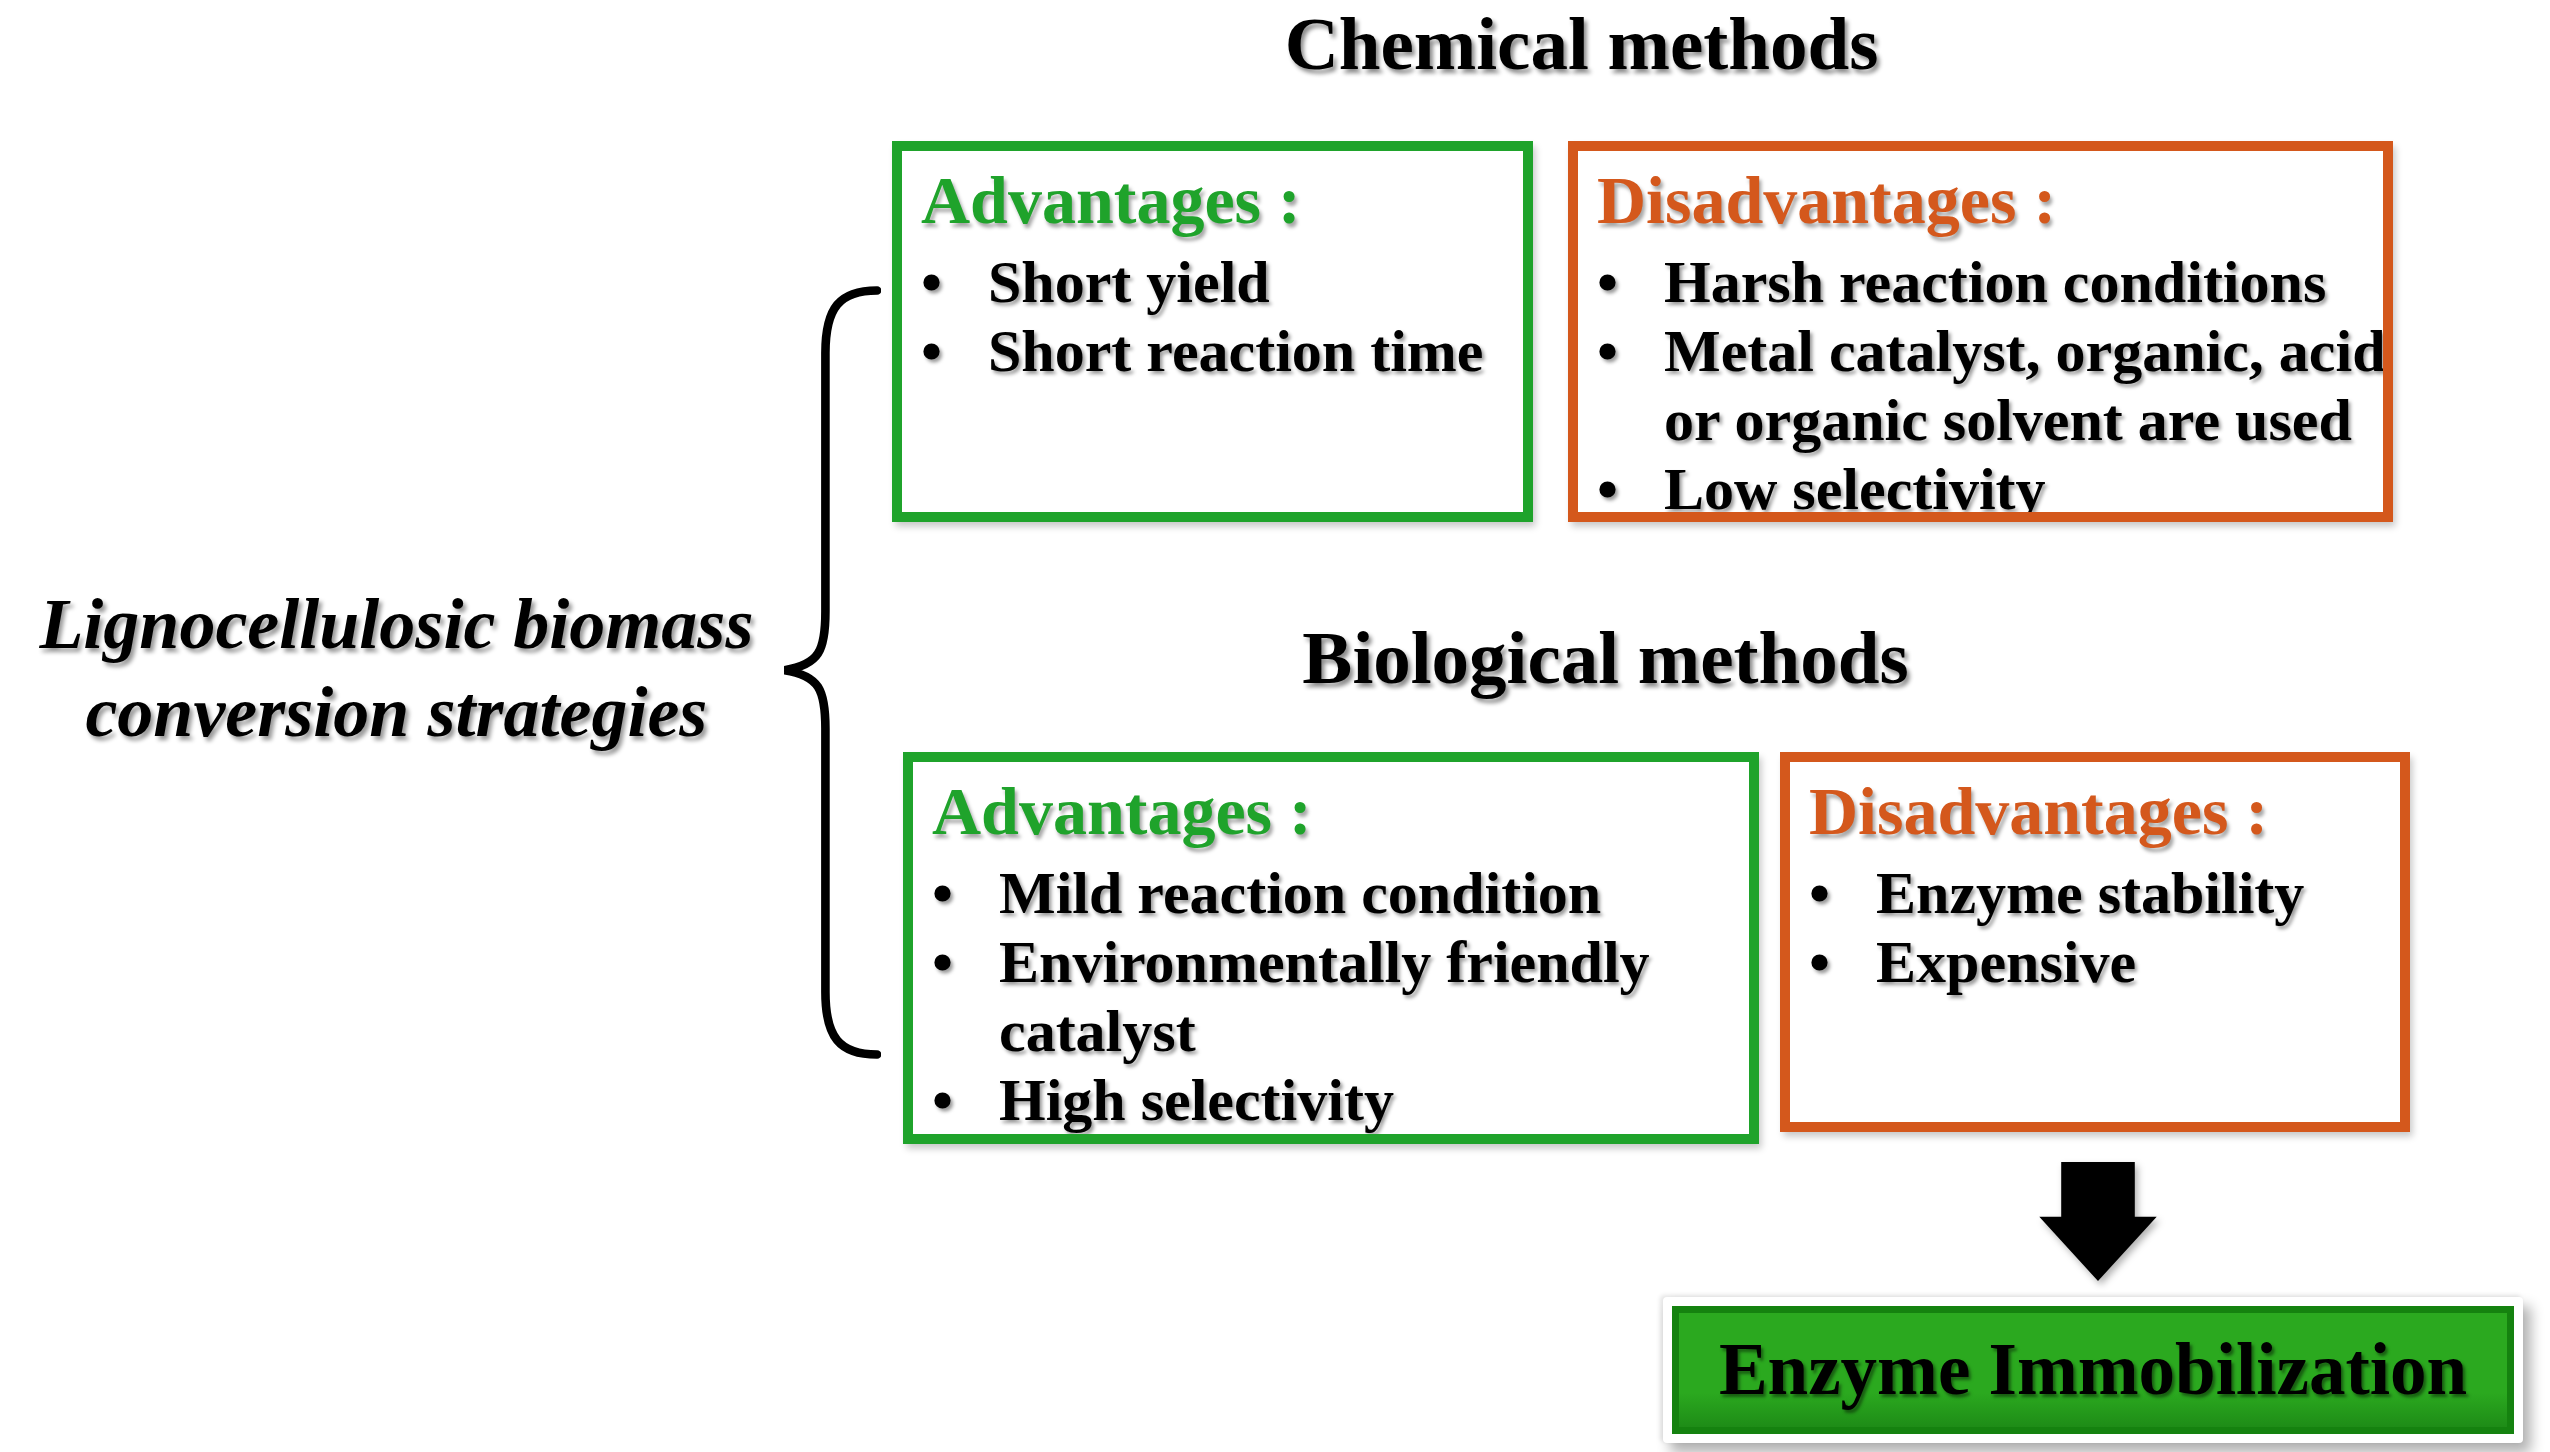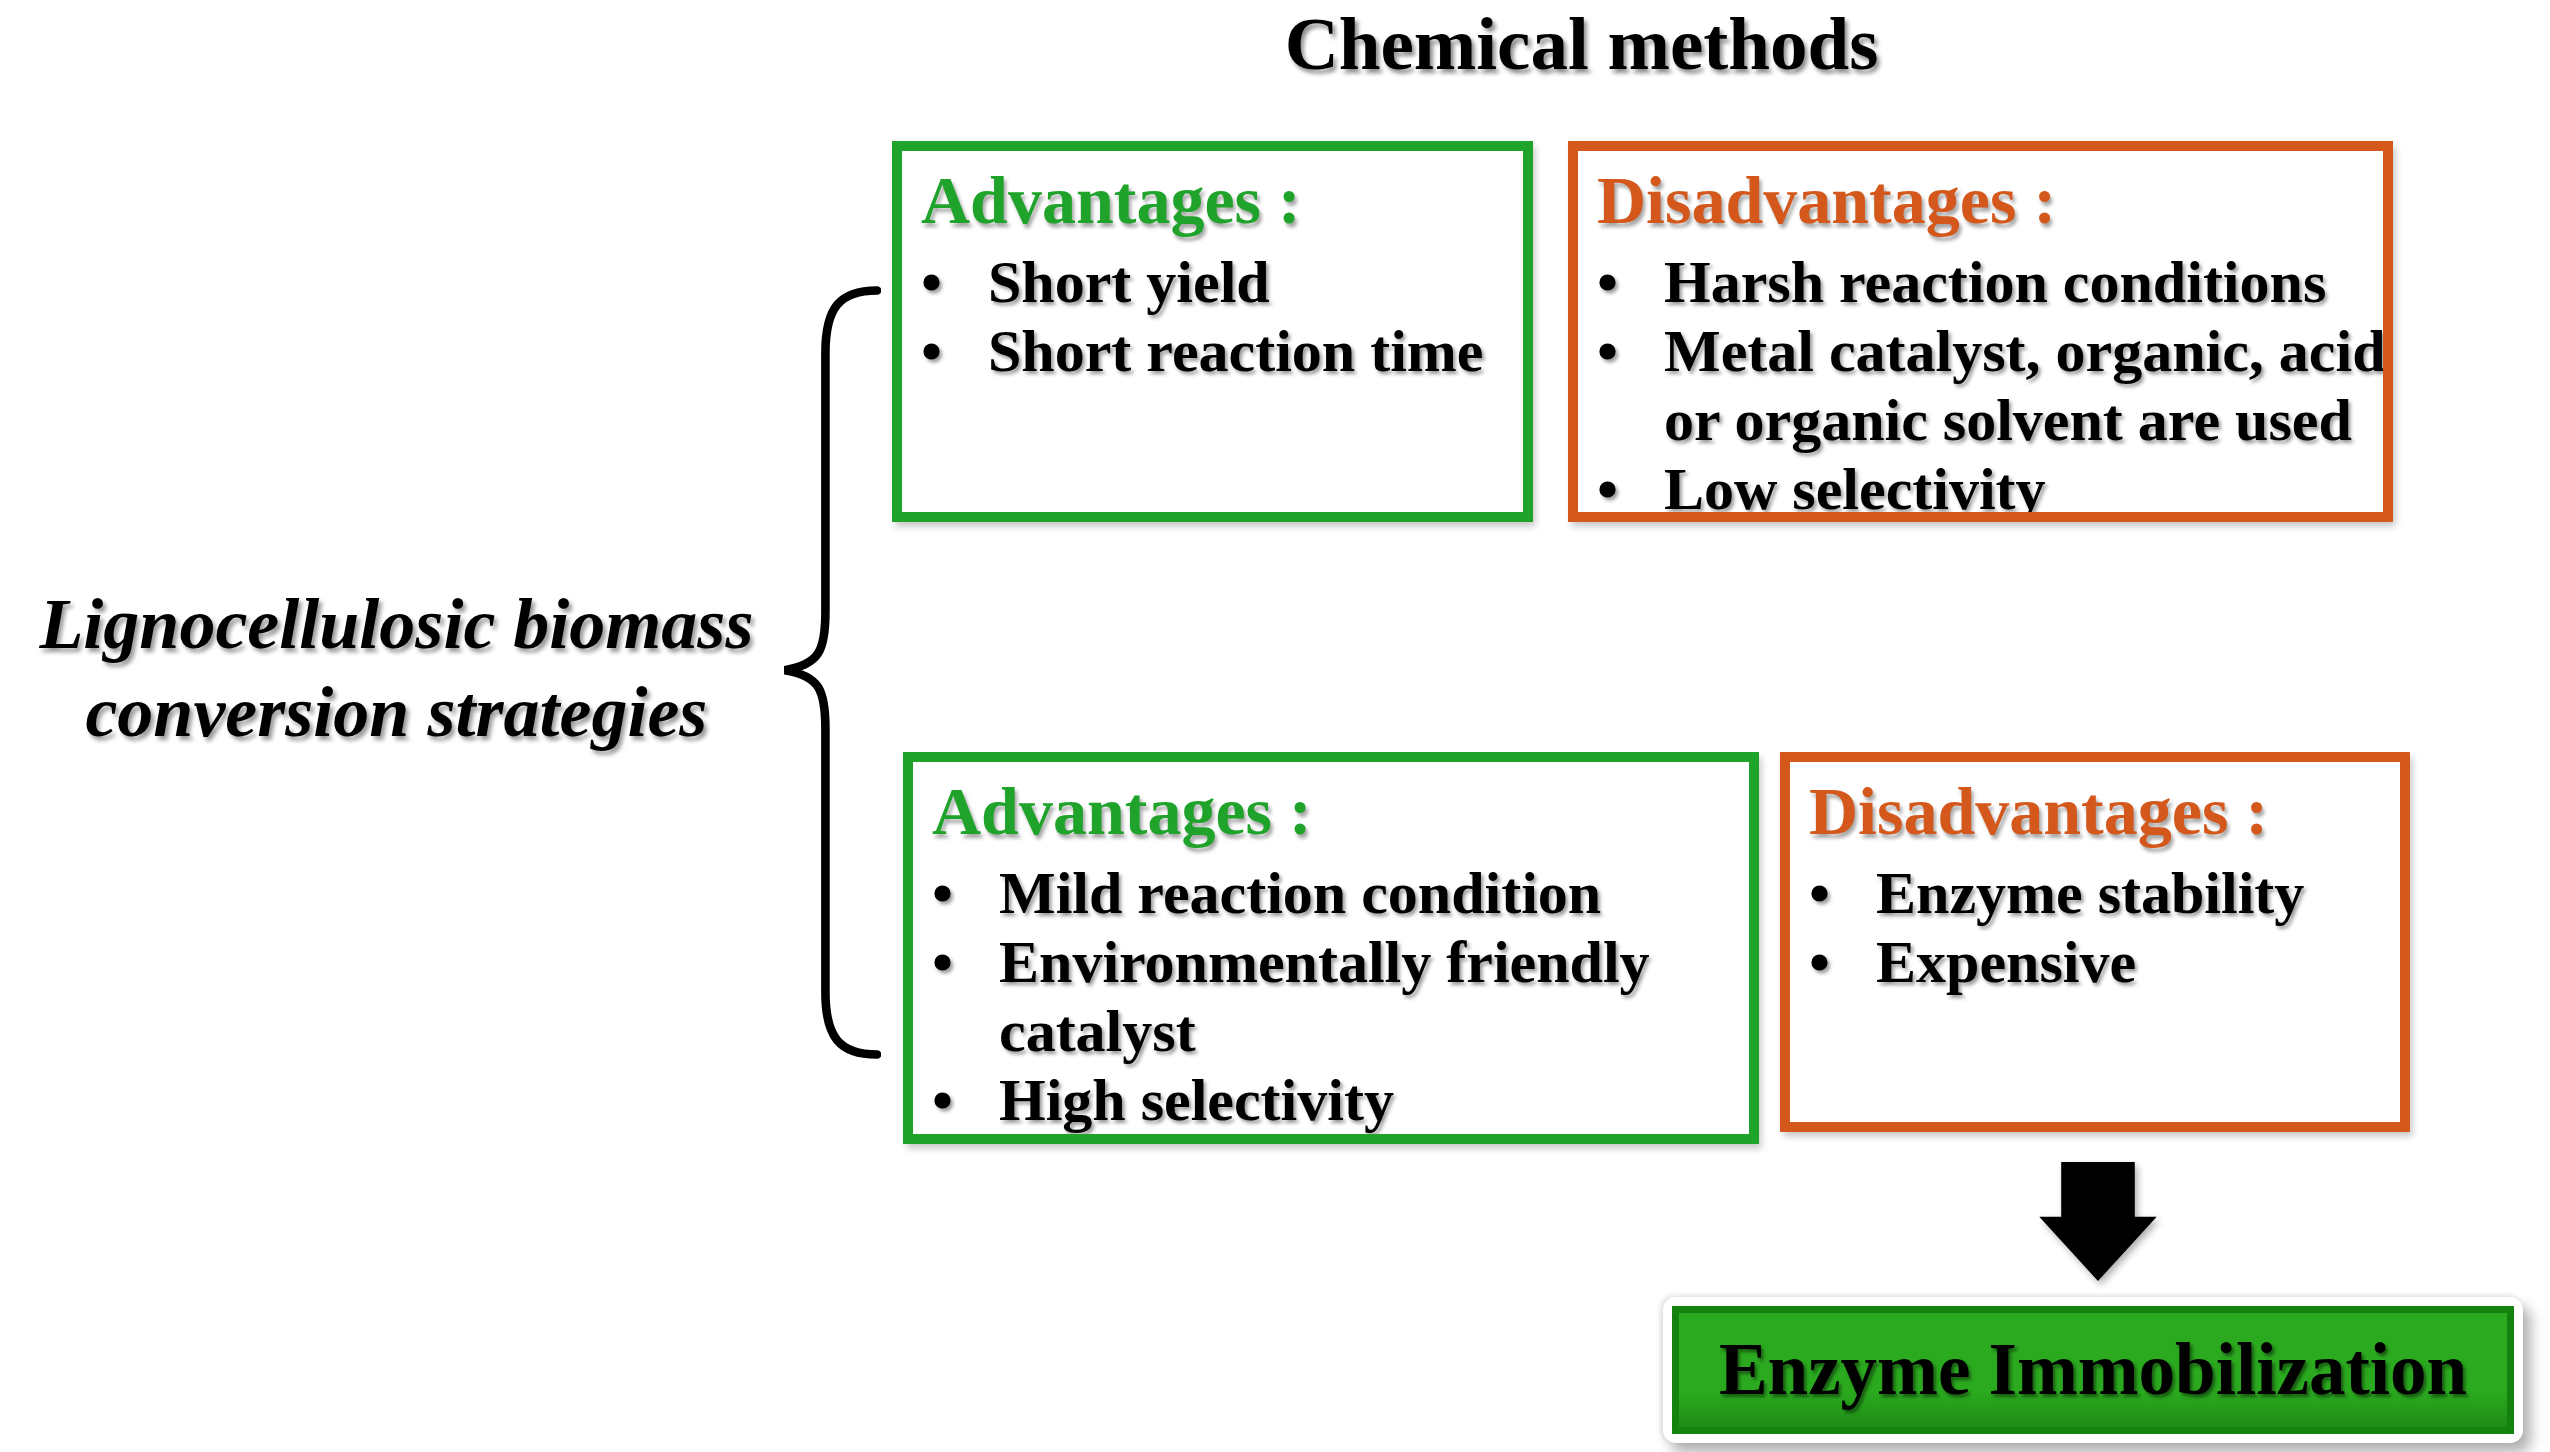--- a/index.html
+++ b/index.html
@@ -49,21 +49,21 @@
     display:flex; align-items:flex-start;
     font-size:60px; line-height:1.15; color:#000;
     text-shadow:2.4px 3.1px 3.9px rgba(0,0,0,0.4);
   }
   .bullet { flex:0 0 67px; }
   .li-text { flex:1 1 auto; }
   .li-line { display:block; white-space:nowrap; }
 
   .result-frame {
     position:absolute; left:1663px; top:1297px; width:860px; height:146px;
-    box-sizing:border-box; background:#ffffff; border-radius:13px; padding:9.4px;
+    box-sizing:border-box; background:#ffffff; border-radius:4px; padding:9.4px;
     box-shadow:7.8px 9.4px 12.6px rgba(0,0,0,0.30), -2.4px -1.6px 4.7px rgba(0,0,0,0.10);
   }
   .result-button {
     width:100%; height:100%; box-sizing:border-box;
     background:linear-gradient(180deg, var(--button_fill) 0%, var(--button_fill) 70%, #1e8c17 100%);
     border:7px solid var(--button_border);
     display:flex; align-items:center; justify-content:center;
     font-size:73px; color:#000; white-space:nowrap;
     text-shadow:2.4px 3.1px 3.1px rgba(0,0,0,0.45);
   }
@@ -79,20 +79,21 @@
   </div>
 
   <svg class="brace-svg" width="137" height="779" viewBox="0 0 175 992">
     <path d="M 170 8 C 122 8 104 30 104 88
              L 104 418 C 104 468 96 486 52 493
              C 96 500 104 518 104 568
              L 104 904 C 104 962 122 984 170 984" fill="none" stroke="#000000" stroke-width="11" stroke-linecap="round"></path>
   </svg>
 
   <div class="main-title" id="chem-title">Chemical methods</div>
+  <div class="main-title" id="bio-title">Biological methods</div>
 
   <div class="box green" id="chem-adv">
     <h2 class="box-heading">Advantages :</h2>
     <ul class="items">
       <li>
         <span class="bullet">•</span>
         <span class="li-text">
             <span class="li-line">Short yield</span>
           </span>
       </li>

